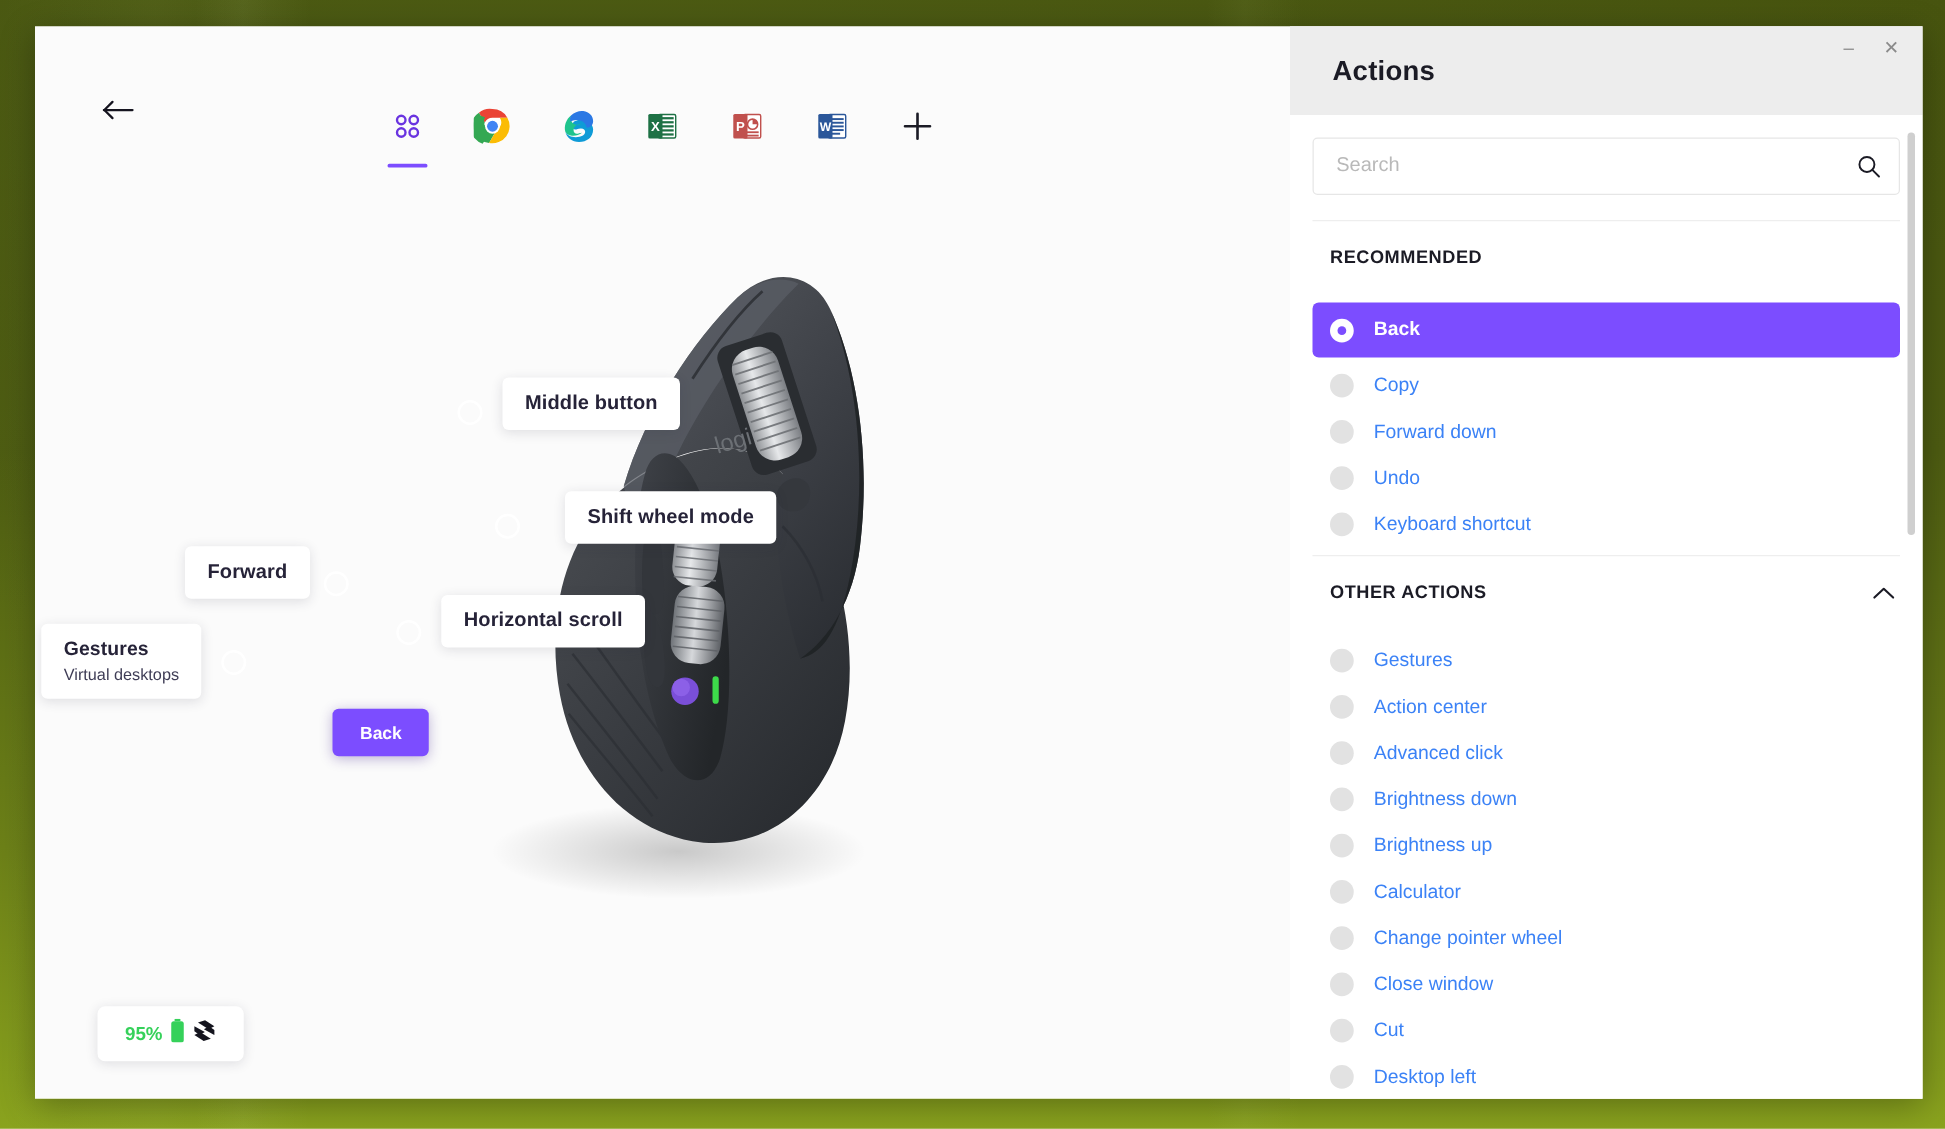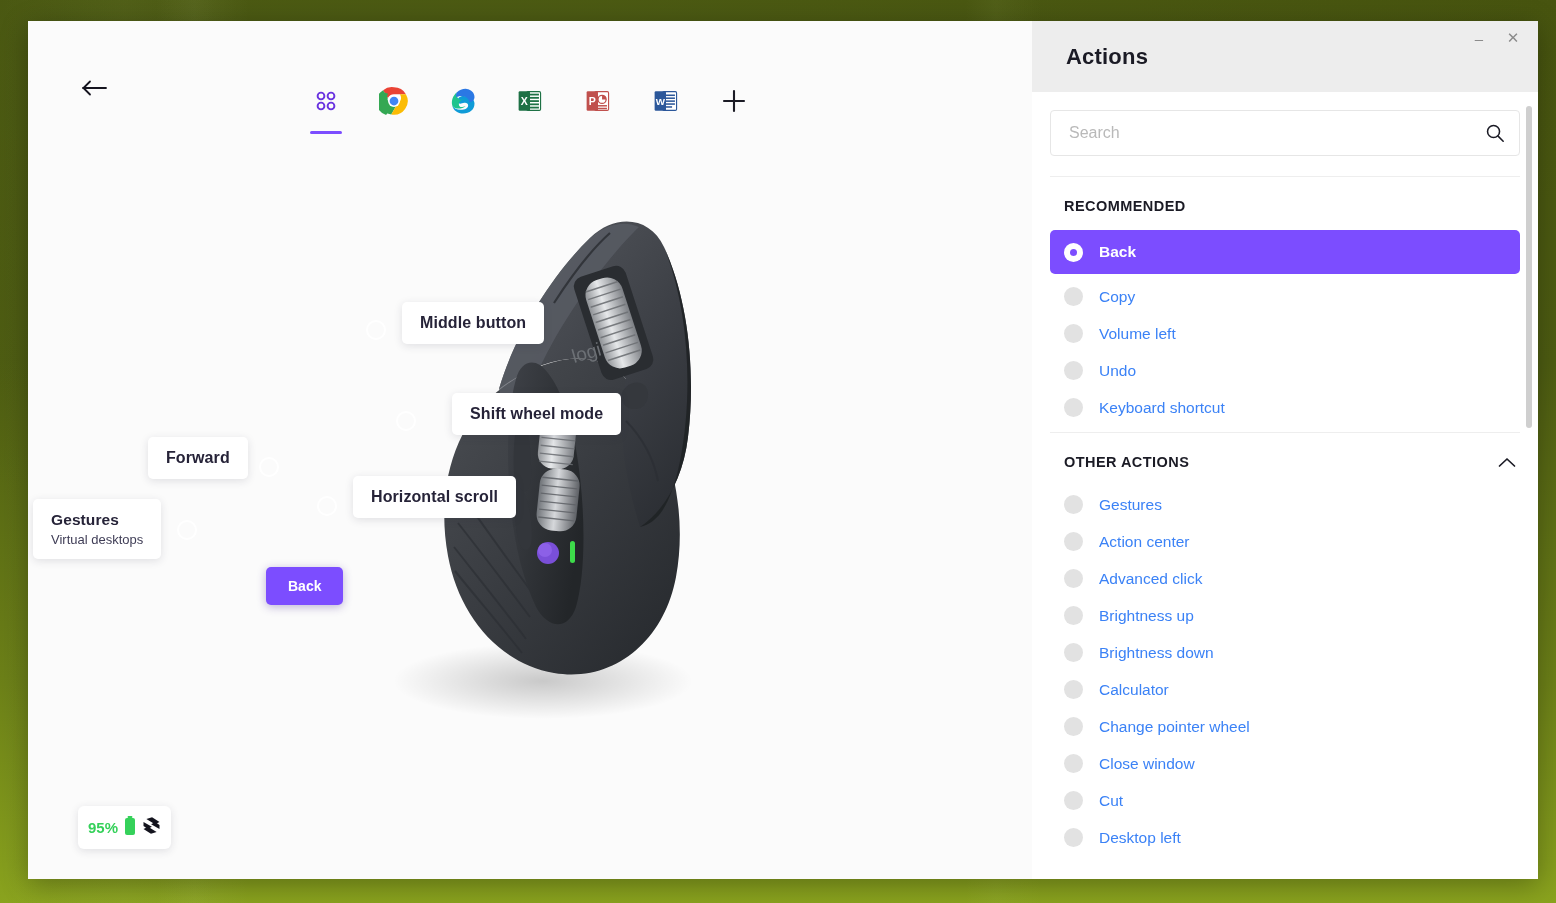--- a/index.html
+++ b/index.html
@@ -108,21 +108,21 @@
     box-shadow: 0 2px 10px rgba(60,30,140,0.33);
     cursor: pointer;
   }
 
   
   .battery-badge {
     position: absolute; left: 50px; bottom: 30px;
     background: #ffffff;
     border-radius: 6px;
     box-shadow: 0 2px 9px rgba(40,40,60,0.13);
-    padding: 10px 10px;
+    padding: 10px 22px;
     display: flex; align-items: center; gap: 6px;
   }
   .battery-pct { color: #35d15a; font-size: 15px; font-weight: 600; }
 
   
   .actions-panel {
     width: 506px;
     background: #ffffff;
     display: flex; flex-direction: column;
     position: relative;
@@ -175,21 +175,21 @@
   .search-icon {
     position: absolute; right: 14px; top: 50%;
     transform: translateY(-50%);
     cursor: pointer; line-height: 0;
   }
 
   .section-divider { height: 1px; background: #eeeeee; margin: 0 18px; }
 
   .section-head {
     display: flex; align-items: center; justify-content: space-between;
-    padding: 21px 22px 16px 32px;
+    padding: 21px 22px 28px 32px;
   }
   .section-head .sh-label {
     font-size: 14.5px; font-weight: 700; color: #1b1b25; letter-spacing: .45px;
   }
   .chevron { cursor: pointer; line-height: 0; }
 
   .action-list { padding: 0 18px 0 18px; }
   .action-row {
     display: flex; align-items: center;
     gap: 16px;
@@ -526,21 +526,21 @@
         <div class="action-row selected">
           <span class="radio"></span>
           <span class="action-label">Back</span>
         </div>
         <div class="action-row">
           <span class="radio"></span>
           <span class="action-label">Copy</span>
         </div>
         <div class="action-row">
           <span class="radio"></span>
-          <span class="action-label">Volume left</span>
+          <span class="action-label">Forward down</span>
         </div>
         <div class="action-row">
           <span class="radio"></span>
           <span class="action-label">Undo</span>
         </div>
         <div class="action-row">
           <span class="radio"></span>
           <span class="action-label">Keyboard shortcut</span>
         </div>
       </div>
@@ -565,25 +565,25 @@
         <div class="action-row">
           <span class="radio"></span>
           <span class="action-label">Action center</span>
         </div>
         <div class="action-row">
           <span class="radio"></span>
           <span class="action-label">Advanced click</span>
         </div>
         <div class="action-row">
           <span class="radio"></span>
+          <span class="action-label">Brightness down</span>
+        </div>
+        <div class="action-row">
+          <span class="radio"></span>
           <span class="action-label">Brightness up</span>
-        </div>
-        <div class="action-row">
-          <span class="radio"></span>
-          <span class="action-label">Brightness down</span>
         </div>
         <div class="action-row">
           <span class="radio"></span>
           <span class="action-label">Calculator</span>
         </div>
         <div class="action-row">
           <span class="radio"></span>
           <span class="action-label">Change pointer wheel</span>
         </div>
         <div class="action-row">

